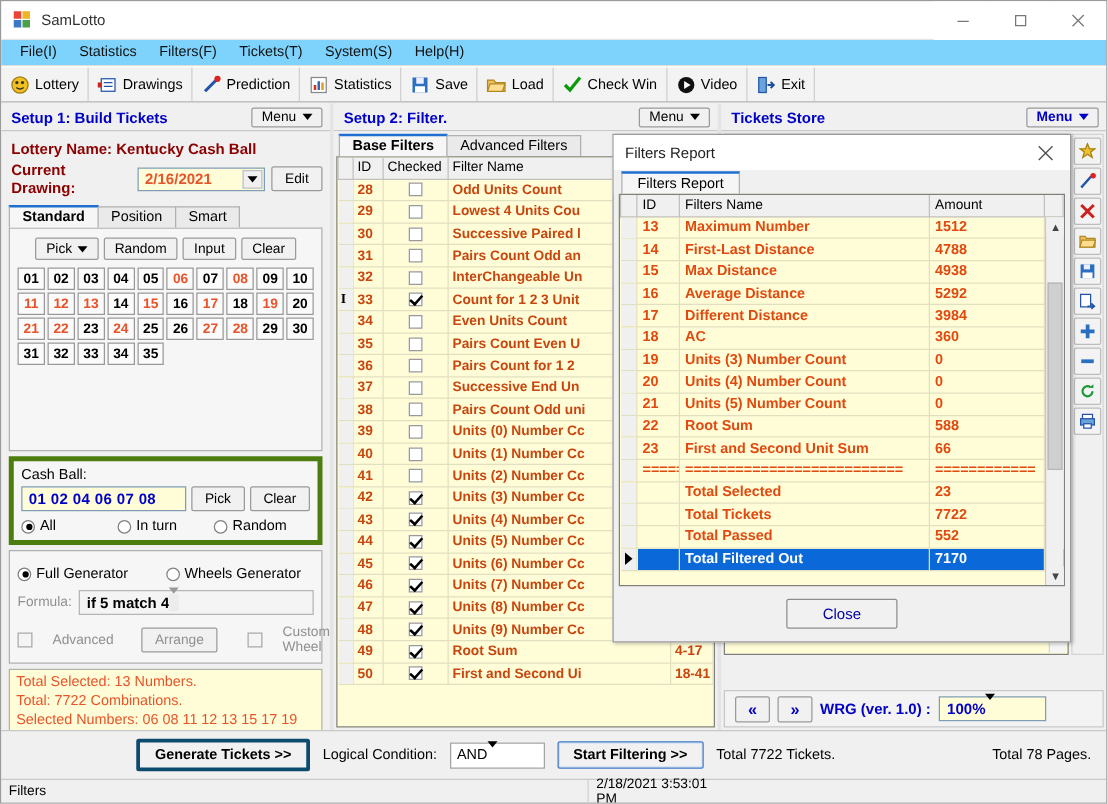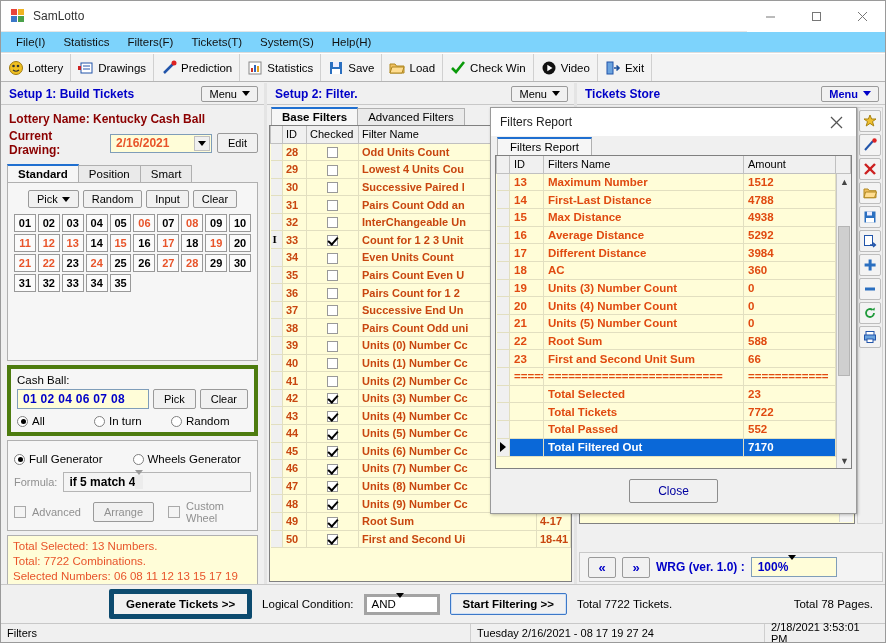--- a/index.html
+++ b/index.html
@@ -141,21 +141,21 @@
   }
   .rad.on:after{content:"";position:absolute;left:2.5px;top:2.5px;width:5px;height:5px;border-radius:50%;background:#000;}
   .gen-box { border:1px solid #b0b0b0; background:#f6f6f6; margin-top:4px; padding:6px; }
   .formula-row { display:flex; align-items:center; gap:6px; margin-top:7px; }
   .dim { color:#909090; }
   .formula-combo {
     flex:1; background:#f4f4f4; border:1px solid #b5b5b5; height:20px;
     display:flex; align-items:center; padding-left:5px; position:relative;
     color:#000; font-weight:bold; font-size:12px;
   }
-  .chkrow { display:flex; align-items:center; gap:6px; margin-top:8px; }
+  .chkrow { display:flex; align-items:center; gap:16px; margin-top:8px; }
   .chk { width:12px;height:12px;border:1px solid #a9a9a9;background:#f4f4f4;flex:none; position:relative;}
   .summary {
     border:1px solid #b0b0b0; background:#fffdd8; margin-top:4px;
     padding:3px 5px; color:#e8542a; font-size:11.5px; line-height:15px;
   }
 
   
   #pane-mid { width: 310px; border-right: 3px solid #e4e4e4; position:relative; }
   .mid-tabs { display:flex; align-items:flex-end; height:20px; padding-left:4px; background:#f0f0f0;}
   .grid-wrap {
@@ -215,27 +215,27 @@
     color:#0000c8;font-weight:bold;font-size:12px;
   }
 
   
   #bottombar {
     position:absolute; left:0; right:0; bottom:19px; height:39px;
     background:#f0f0f0; border-top:1px solid #c8c8c8;
     display:flex; align-items:center; gap:10px; padding-left:108px;
   }
   .big-btn {
-    border:5px solid #0c4a6e; background:#f1f1f1; border-radius:2px;
+    border:3px solid #0c4a6e; background:#f1f1f1; border-radius:2px;
     font-weight:bold; font-size:11.5px; padding:4px 12px; color:#000;
   }
   .big-btn.focus { border:1px solid #3c78c8; box-shadow: inset 0 0 0 1px #cfe0f5; }
   .cond-label { font-size:11.5px; color:#000; }
   .and-combo {
-    background:#fff;border:3px solid #a3a3a3;height:21px;width:76px;
+    background:#fff;border:1px solid #a3a3a3;height:21px;width:76px;
     display:flex;align-items:center;padding-left:5px;position:relative;font-size:11.5px;
   }
   .tick-total { font-size:11.5px; color:#000; }
   .pages-total { margin-left:auto; margin-right:12px; font-size:11.5px; color:#000;}
 
   #statusbar {
     position:absolute; left:0; right:0; bottom:0; height:19px;
     background:#f0f0f0; border-top:1px solid #c8c8c8;
     display:flex; align-items:center; font-size:11px; color:#000;
   }
@@ -1003,21 +1003,20 @@
       <span>AND</span>
       <span class="arrow-box"><span class="caret"></span></span>
     </span>
     <span class="big-btn focus">Start Filtering &gt;&gt;</span>
     <span class="tick-total">Total 7722 Tickets.</span>
     <span class="pages-total">Total 78 Pages.</span>
   </div>
 
   <div id="statusbar">
     <div class="sb-cell sb-1">Filters</div>
-    <div class="sb-cell sb-2">Tuesday 2/16/2021 - 08 17 19 27 24</div>
     <div class="sb-cell sb-3">2/18/2021 3:53:01 PM</div>
   </div>
 
   <div id="modal">
     <div id="modal-title">
       <span>Filters Report</span>
       <span id="modal-close">
         <svg width="13" height="13" viewBox="0 0 13 13">
             <line x1="1" y1="1" x2="12" y2="12" stroke="#555" stroke-width="1.2"></line>
             <line x1="12" y1="1" x2="1" y2="12" stroke="#555" stroke-width="1.2"></line>

